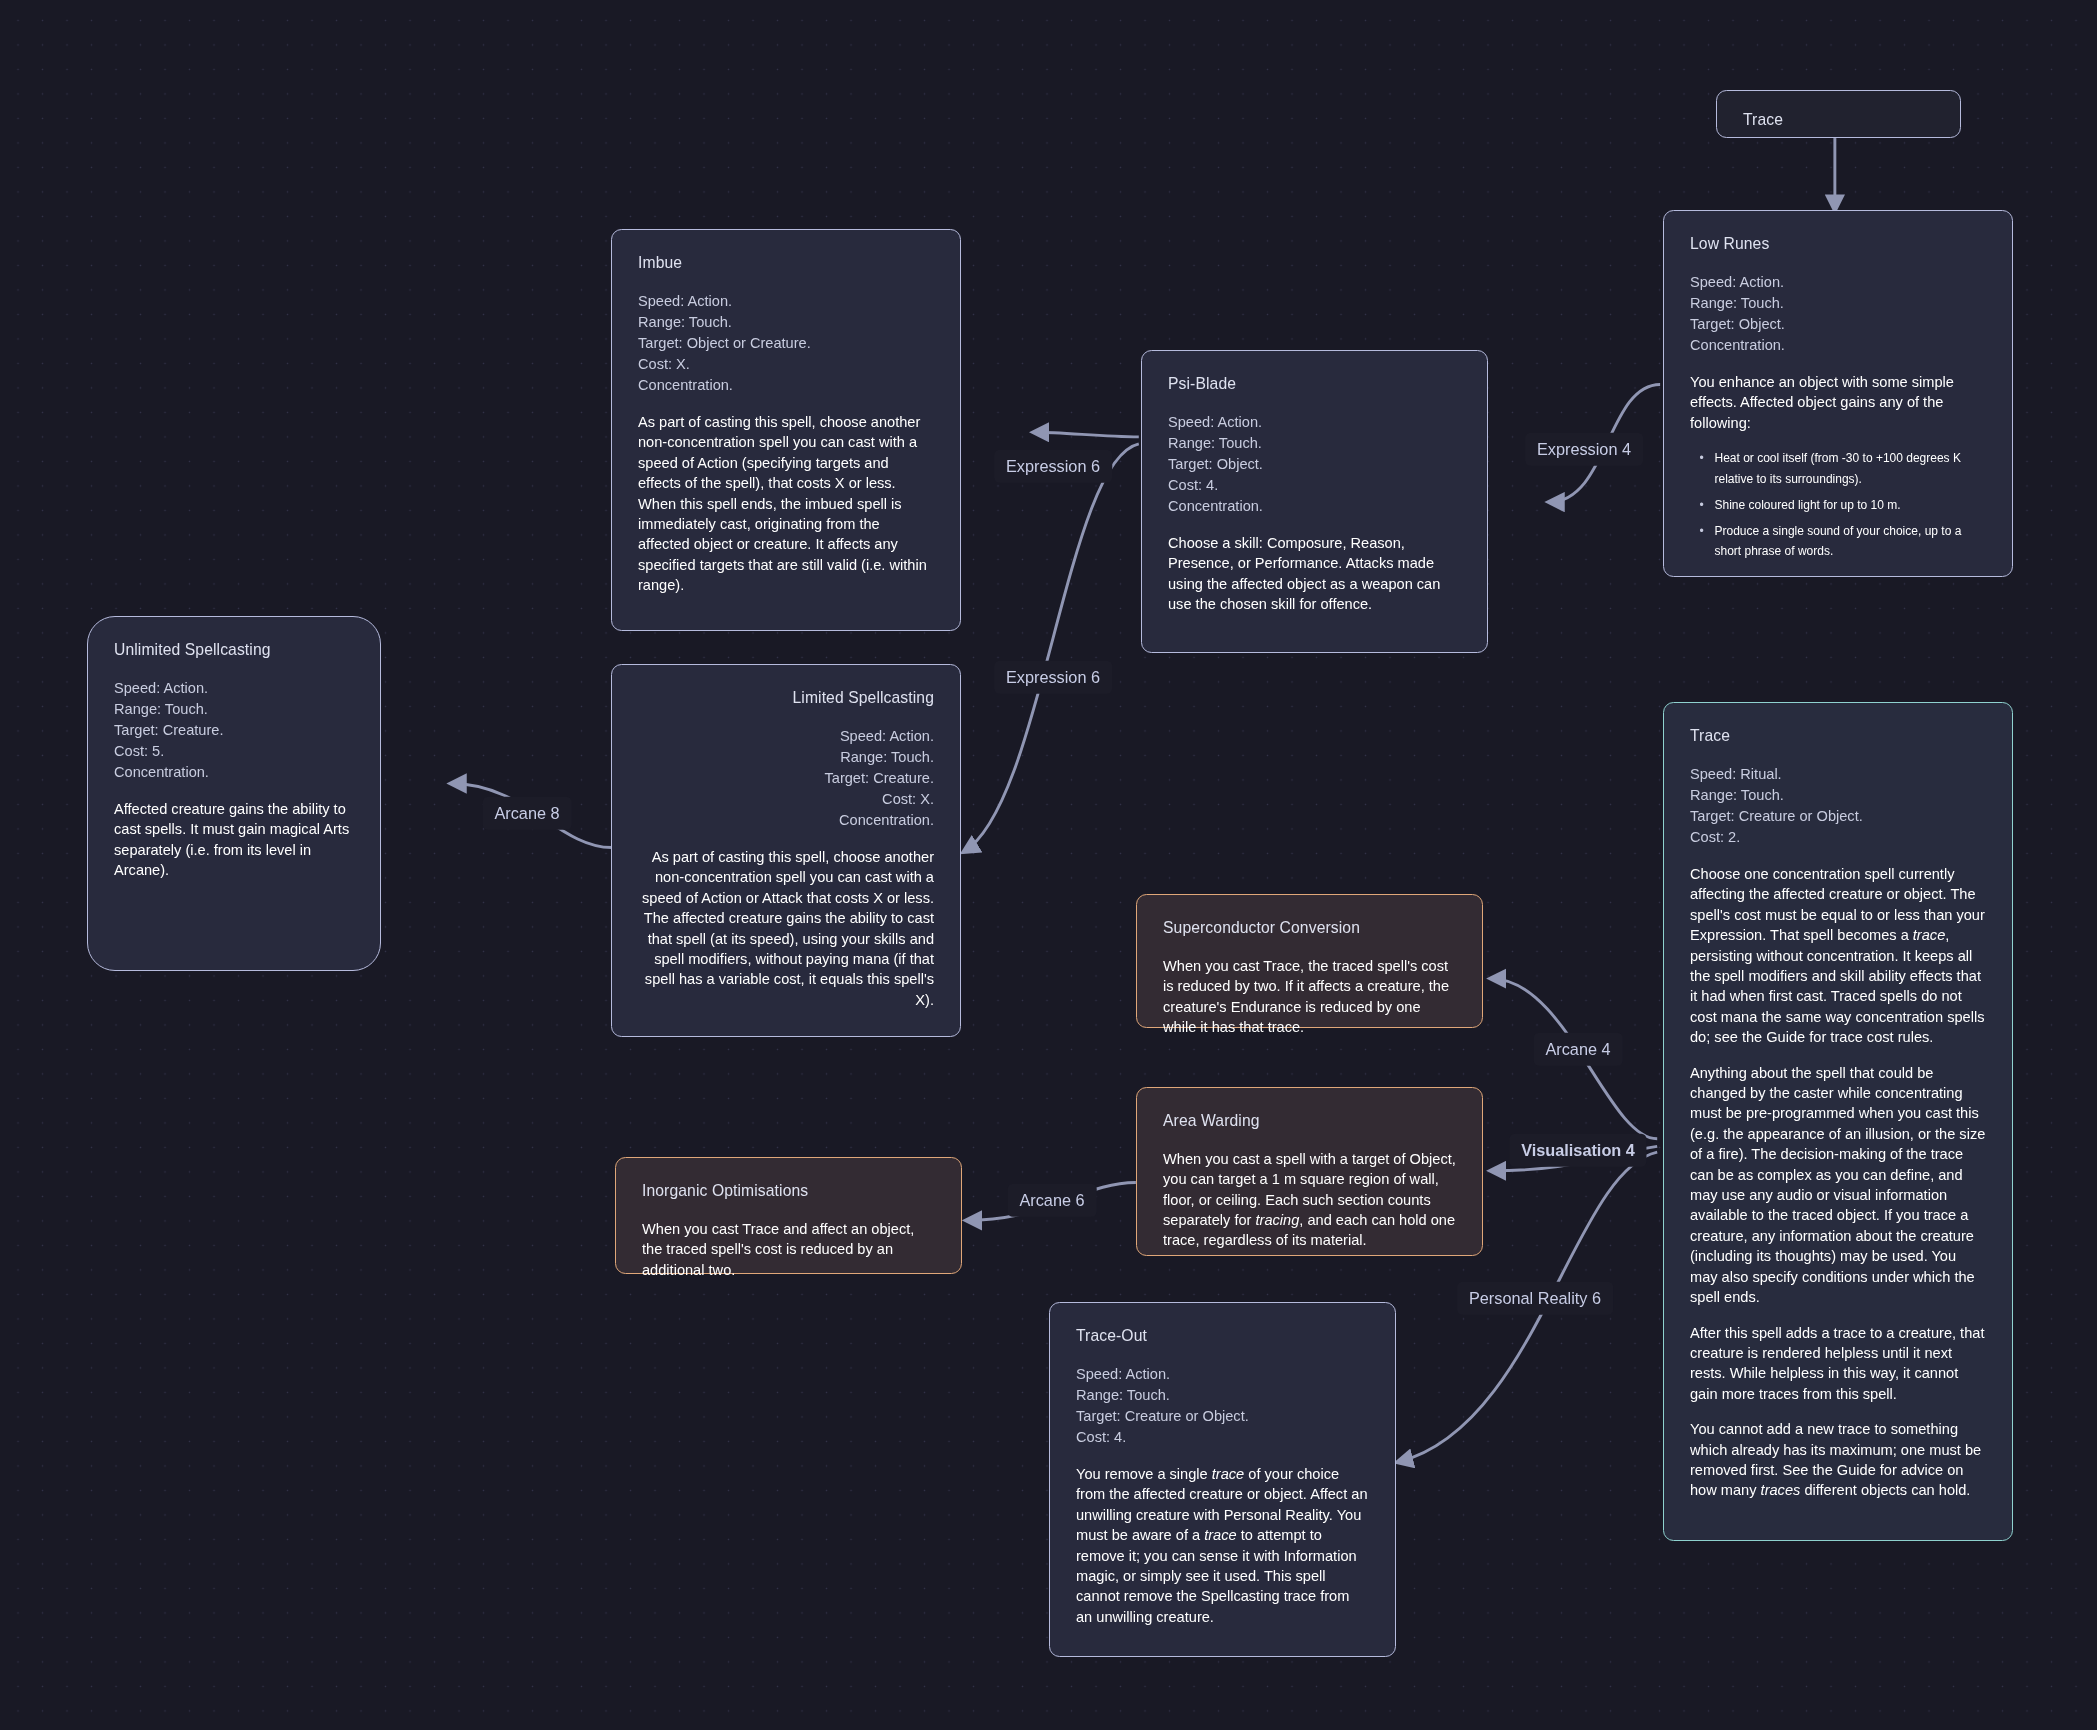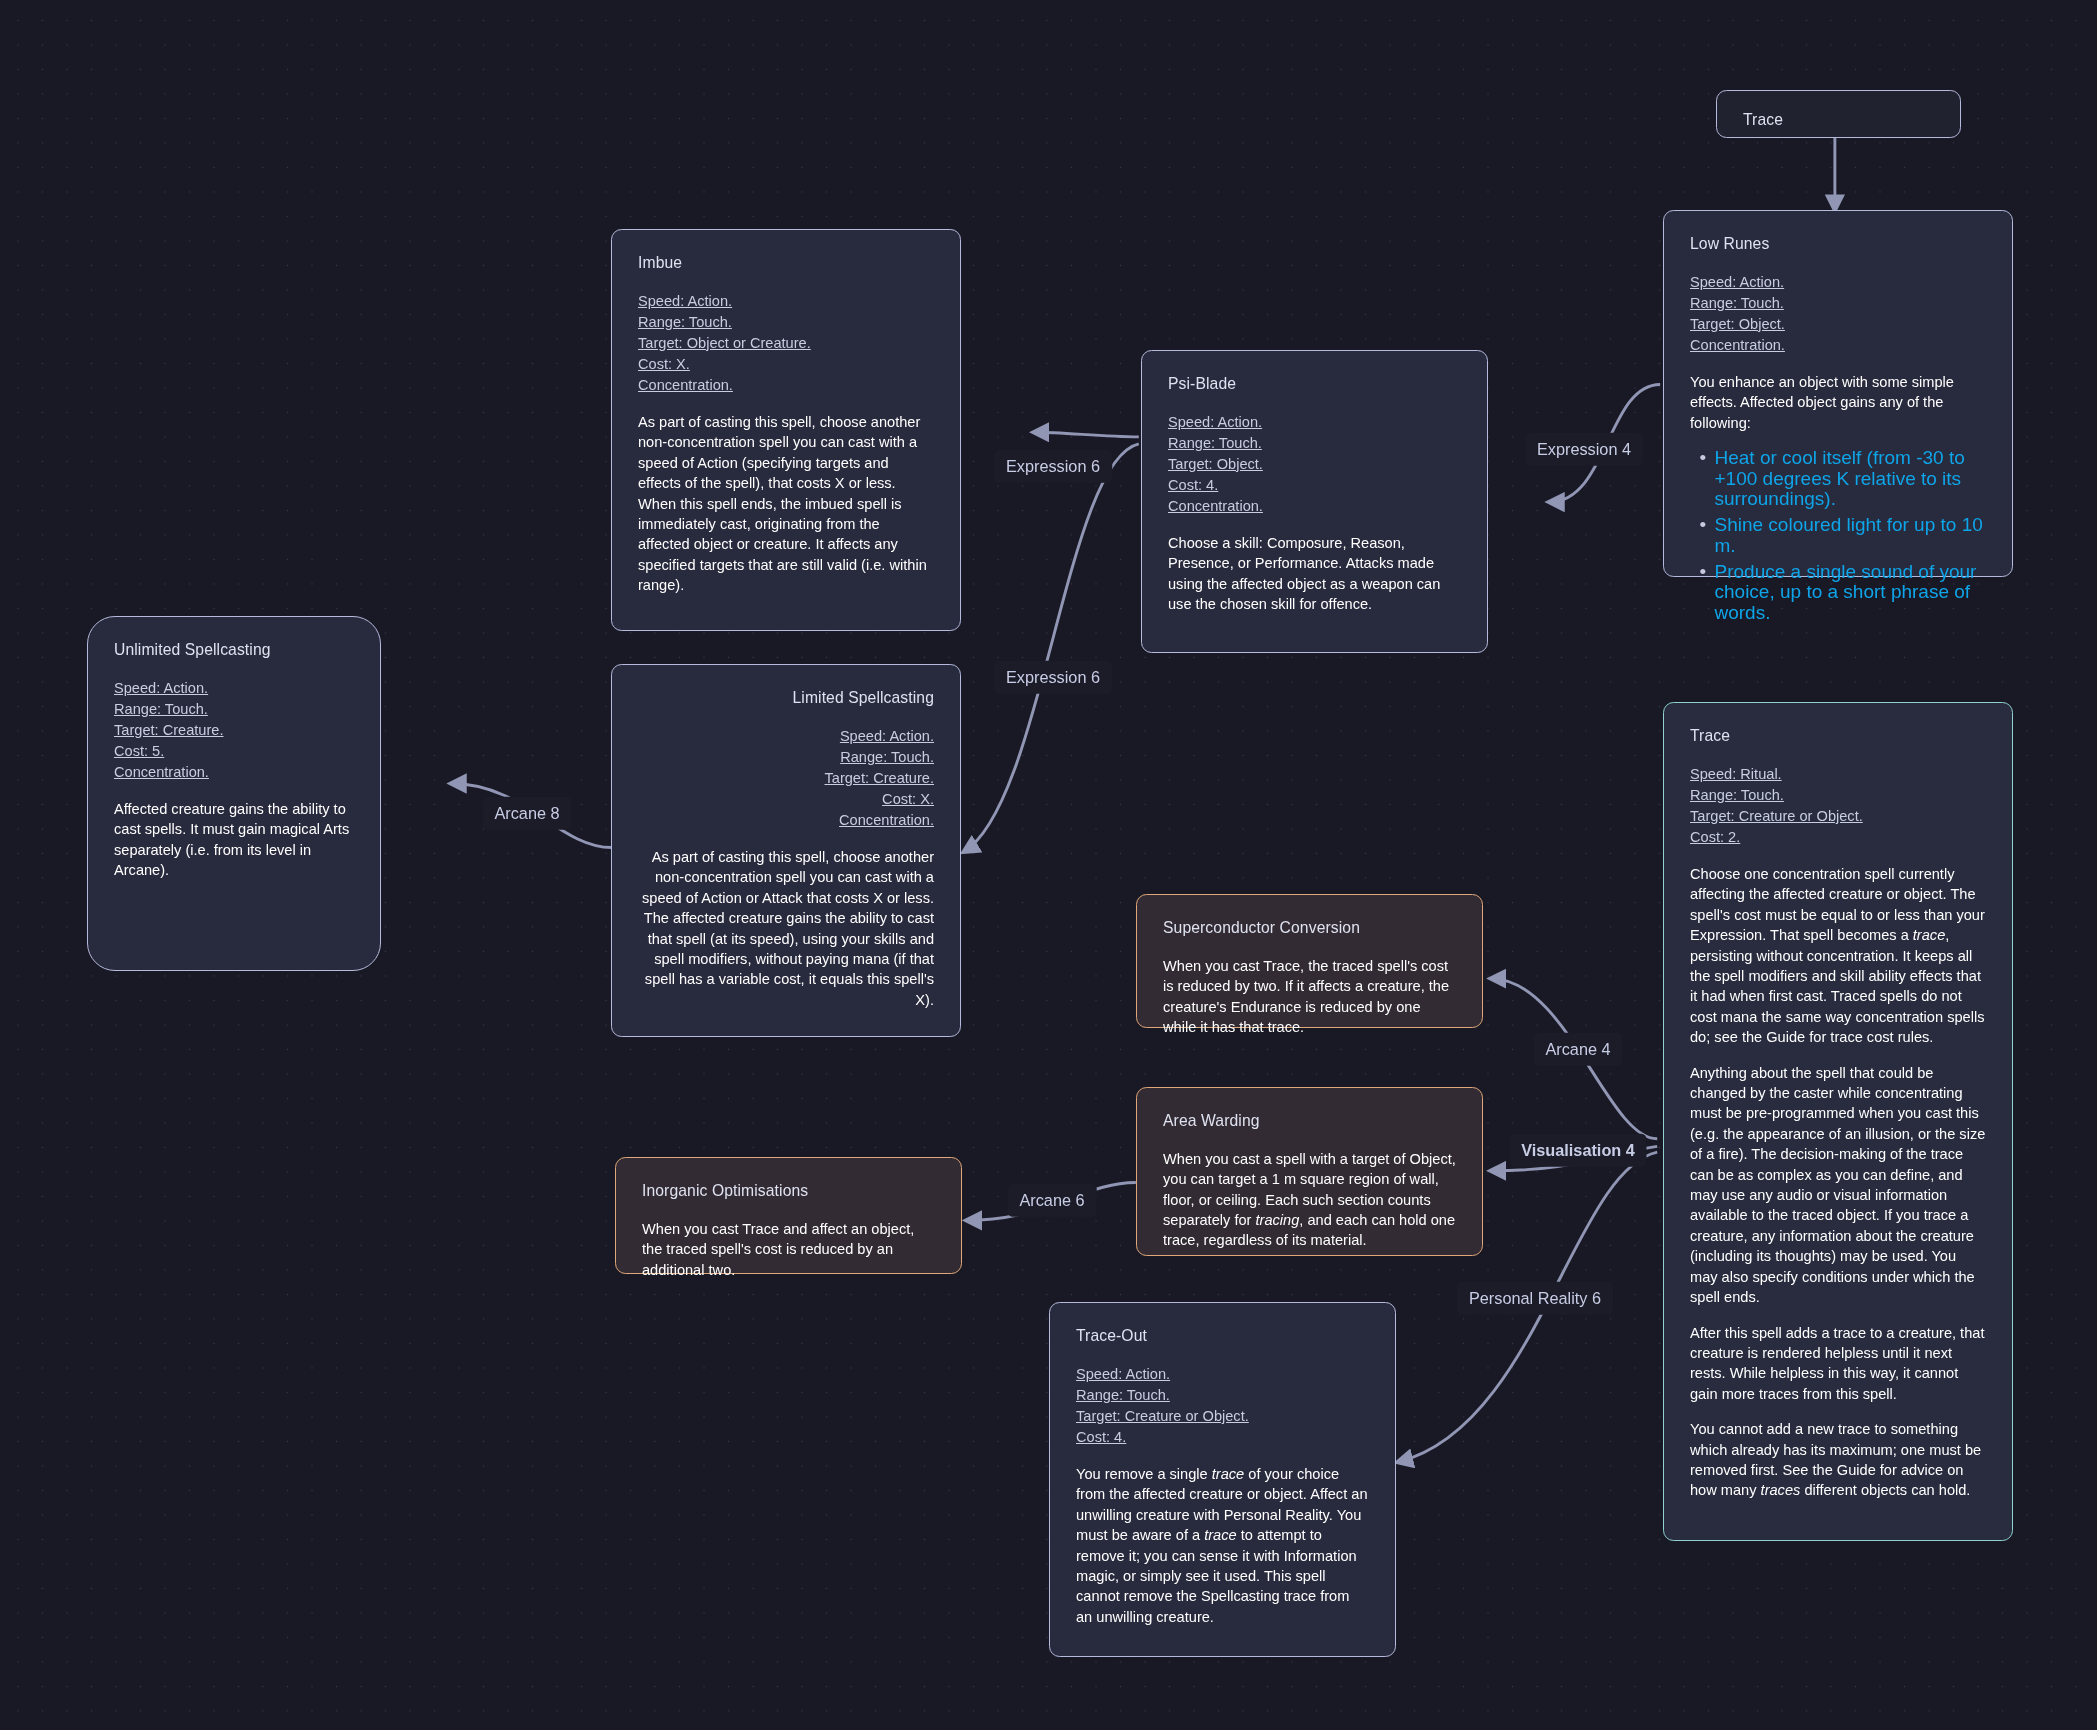--- a/index.html
+++ b/index.html
@@ -51,41 +51,41 @@
     letter-spacing: 0.1px;
   }
   .node.plain .node-title { margin-bottom: 0; }
 
   .stat-block {
     font-size: 14.6px;
     line-height: 21px;
     color: #c9cde0;
     margin-bottom: 16.3px;
   }
-  .stat-block div { white-space: nowrap; text-decoration: underline; }
+  .stat-block div { white-space: nowrap; }
 
   .para {
     font-size: 14.6px;
     line-height: 20.4px;
     color: #ffffff;
     margin: 0 0 15px 0;
   }
   .para:last-child { margin-bottom: 0; }
   .para em { font-style: italic; }
 
   ul.bullets {
     margin: 0;
     padding-left: 24.5px;
     list-style: none;
   }
   ul.bullets li {
     position: relative;
-    font-size: 19px;
+    font-size: 12px;
     line-height: 20.4px;
-    color: #0ea5e9;
+    color: #ffffff;
     margin-bottom: 5.8px;
   }
   ul.bullets li:before {
     content: "•";
     position: absolute;
     left: -15px;
     top: 0;
     color: #c6cade;
   }
 

